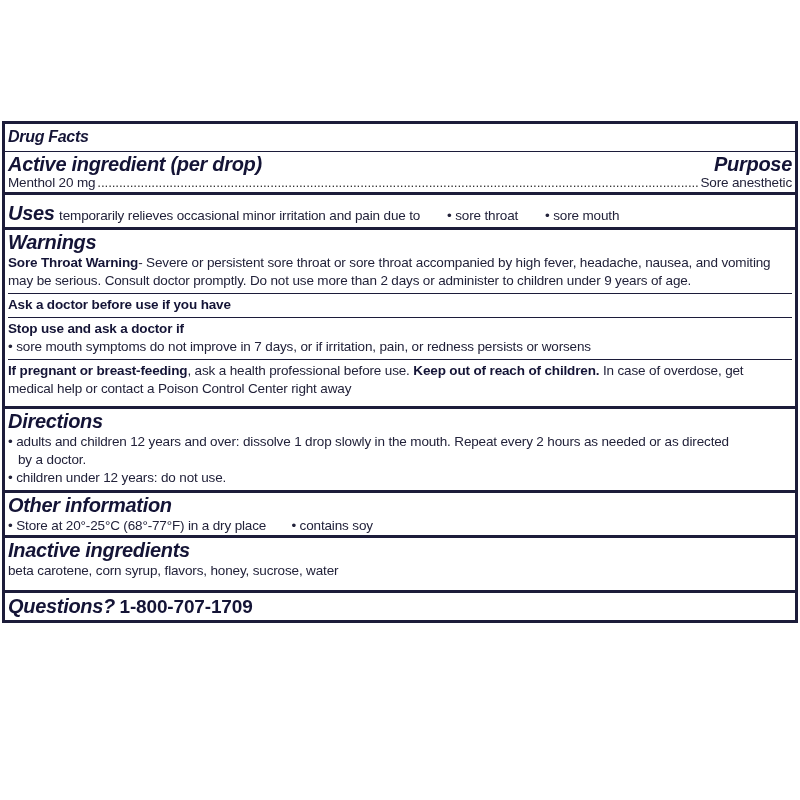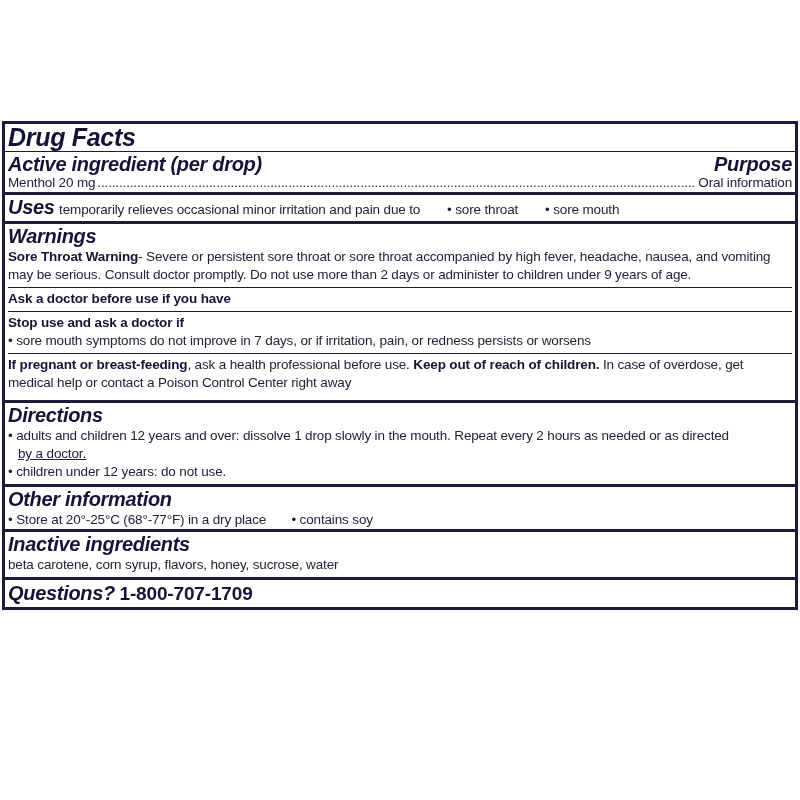--- a/index.html
+++ b/index.html
@@ -10,45 +10,45 @@
   .sec { border-bottom: 3px solid #1c1c3a; padding: 0 3px; }
   .sec:last-child { border-bottom: none; }
   .h { font-weight: bold; font-style: italic; color: #141436; font-size: 20px;
        line-height: 24px; letter-spacing: -0.3px; }
   .t { font-size: 13.5px; line-height: 18px; color: #22223a; letter-spacing: -0.15px; }
   .b { font-weight: bold; color: #141436; }
   .thin { border-top: 1.5px solid #1c1c3a; margin: 3px 0 2px; }
   .row { display: flex; justify-content: space-between; align-items: baseline; }
   .dots { flex: 1; overflow: hidden; white-space: nowrap; margin: 0 2px; color: #333; }
   .dots::after { content: "........................................................................................................................................................................................................................................................................................"; }
-  .ind { padding-left: 10px; text-decoration: underline; }
+  .ind { padding-left: 10px; }
   .gap { display: inline-block; width: 18px; }
 </style>
 </head>
 <body>
 
 <div class="panel">
 
   <div class="sec" style="border-bottom:1.5px solid #1c1c3a;margin:0 0 0 0;padding-bottom:1px;">
-    <div class="h" style="font-size:25px;line-height:26px;">Drug Facts</div>
+    <div class="h" style="font-size:16px;line-height:26px;">Drug Facts</div>
   </div>
 
   <div class="sec">
     <div class="row">
       <span class="h">Active ingredient (per drop)</span>
       <span class="h">Purpose</span>
     </div>
     <div class="row t" style="margin-top:-2px;">
       <span>Menthol 20 mg</span>
       <span class="dots"></span>
-      <span>Oral information</span>
+      <span>Sore anesthetic</span>
     </div>
   </div>
 
-  <div class="sec" style="padding-top:0;padding-bottom:2px;">
+  <div class="sec" style="padding-top:6px;padding-bottom:2px;">
     <span class="h">Uses</span>
     <span class="t">temporarily relieves occasional minor irritation and pain due to</span>
     <span class="gap"></span>
     <span class="t">• sore throat</span>
     <span class="gap"></span>
     <span class="t">• sore mouth</span>
   </div>
 
   <div class="sec" style="padding-bottom:8px;">
     <div class="h">Warnings</div>
@@ -75,21 +75,21 @@
 
   <div class="sec" style="padding-bottom:0;">
     <div class="h">Other information</div>
     <div class="t">
       <span>• Store at 20°-25°C (68°-77°F) in a dry place</span>
       <span class="gap"></span>
       <span>• contains soy</span>
     </div>
   </div>
 
-  <div class="sec" style="padding-bottom:3px;">
+  <div class="sec" style="padding-bottom:10px;">
     <div class="h">Inactive ingredients</div>
     <div class="t">beta carotene, corn syrup, flavors, honey, sucrose, water</div>
   </div>
 
   <div class="sec" style="padding-top:1px;padding-bottom:2px;">
     <span class="h">Questions?</span>
     <span class="t b" style="font-size:19px;">1-800-707-1709</span>
   </div>
 
 </div>

